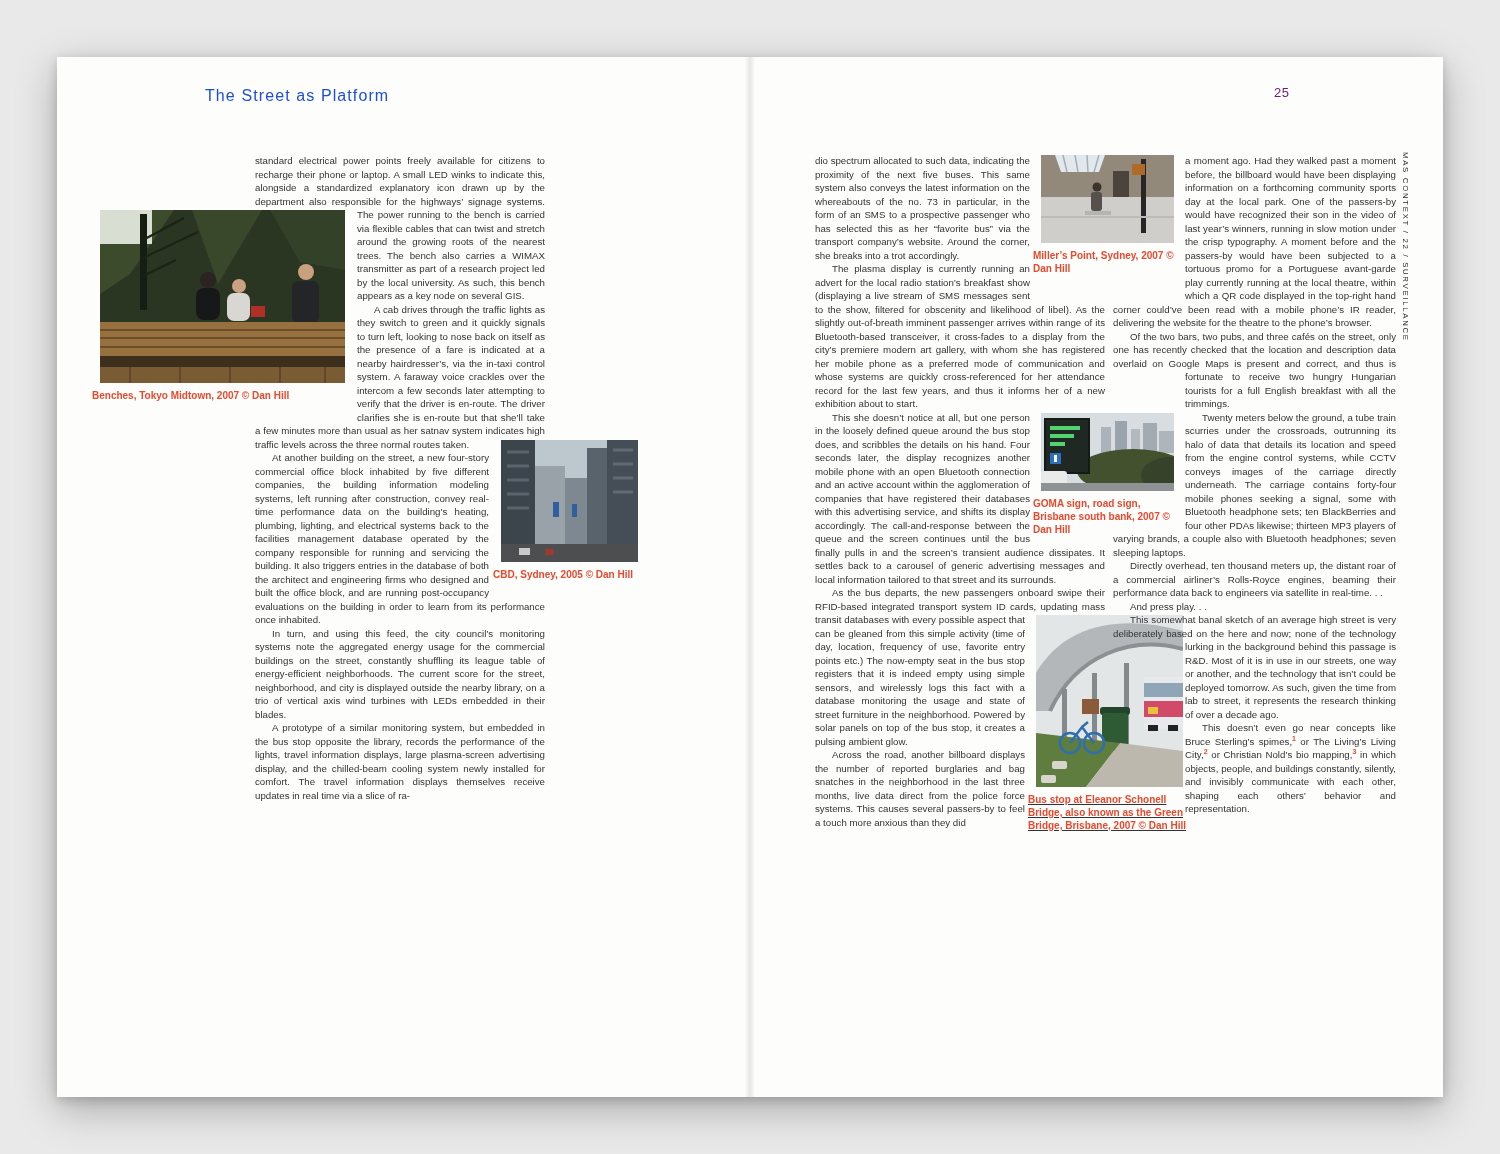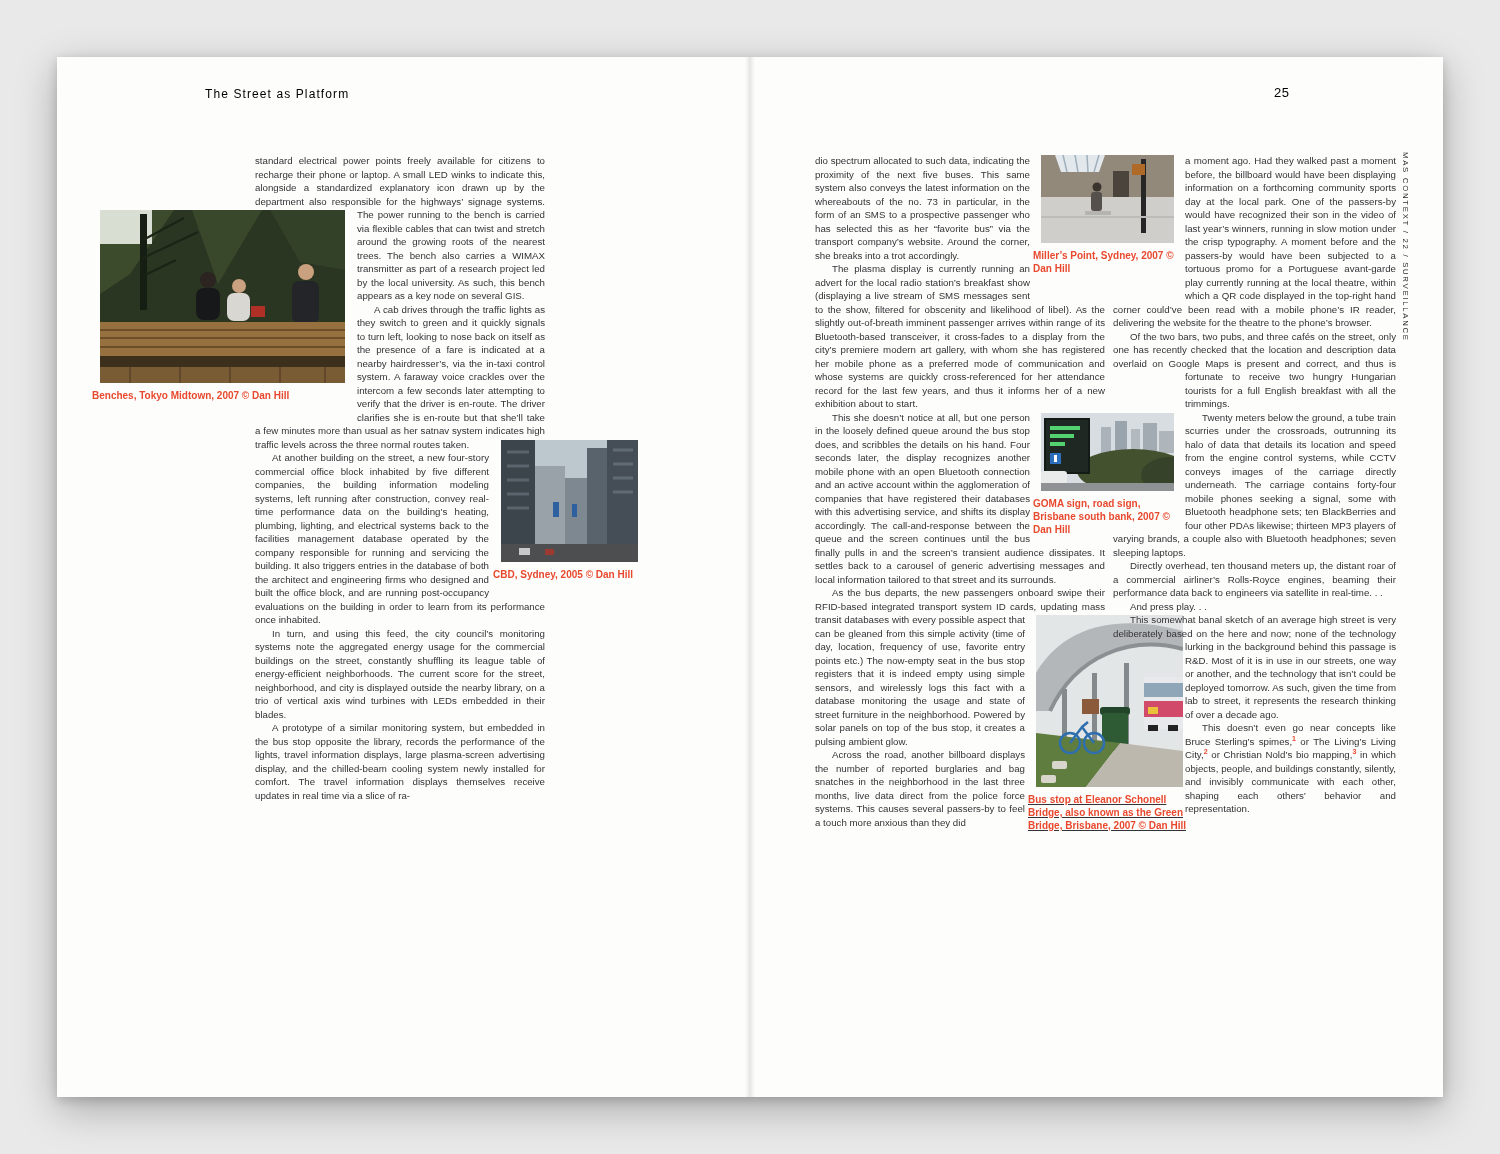--- a/index.html
+++ b/index.html
@@ -18,25 +18,25 @@
   .page{position:absolute;top:0;width:693px;height:1040px;}
   .page-l{left:0;}
   .page-r{left:693px;}
   .spine{
     position:absolute;left:688px;top:0;width:10px;height:1040px;
     background:linear-gradient(to right,rgba(0,0,0,0),rgba(0,0,0,.07) 40%,rgba(120,120,120,.18) 50%,rgba(0,0,0,.07) 60%,rgba(0,0,0,0));
     pointer-events:none;
   }
   .running-head{
     position:absolute;left:148px;top:30px;
-    font-size:12px;letter-spacing:1.1px;color:#000000;
+    font-size:16px;letter-spacing:1.1px;color:#1d4ed8;
   }
   .folio{
     position:absolute;left:524px;top:28px;
-    font-size:13px;letter-spacing:.5px;color:#000000;
+    font-size:13px;letter-spacing:.5px;color:#701a75;
   }
   .vertical-sidebar{
     position:absolute;left:651px;top:95px;
     writing-mode:vertical-rl;
     font-size:7.8px;letter-spacing:1.7px;color:#2c2c2e;white-space:nowrap;
   }
   .col{
     position:absolute;top:97px;
     font-size:9.7px;line-height:13.5px;color:var(--ink);
     text-align:justify;

